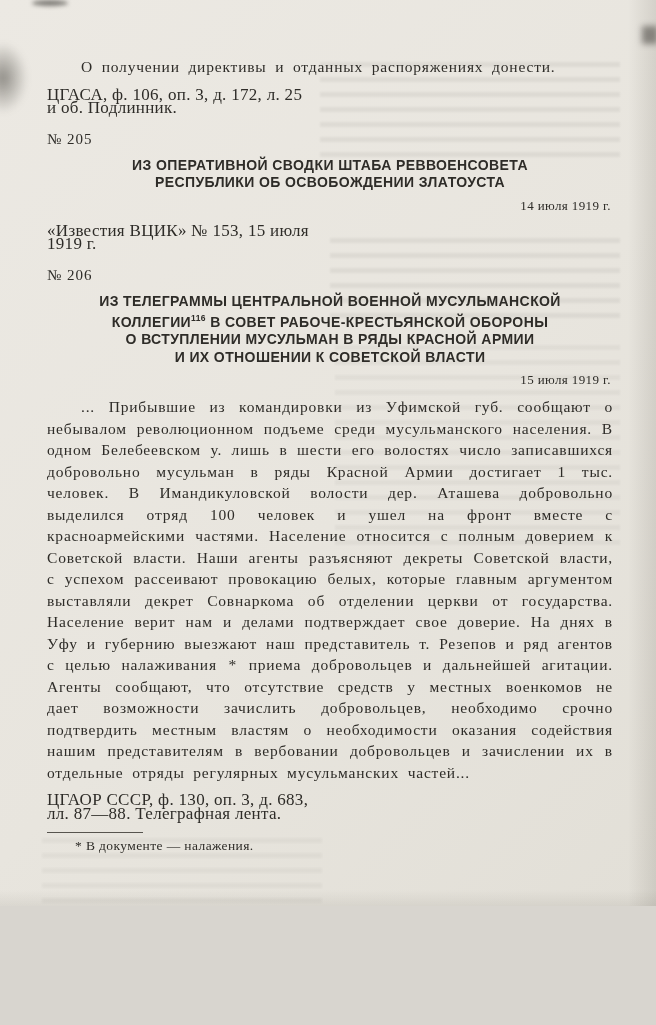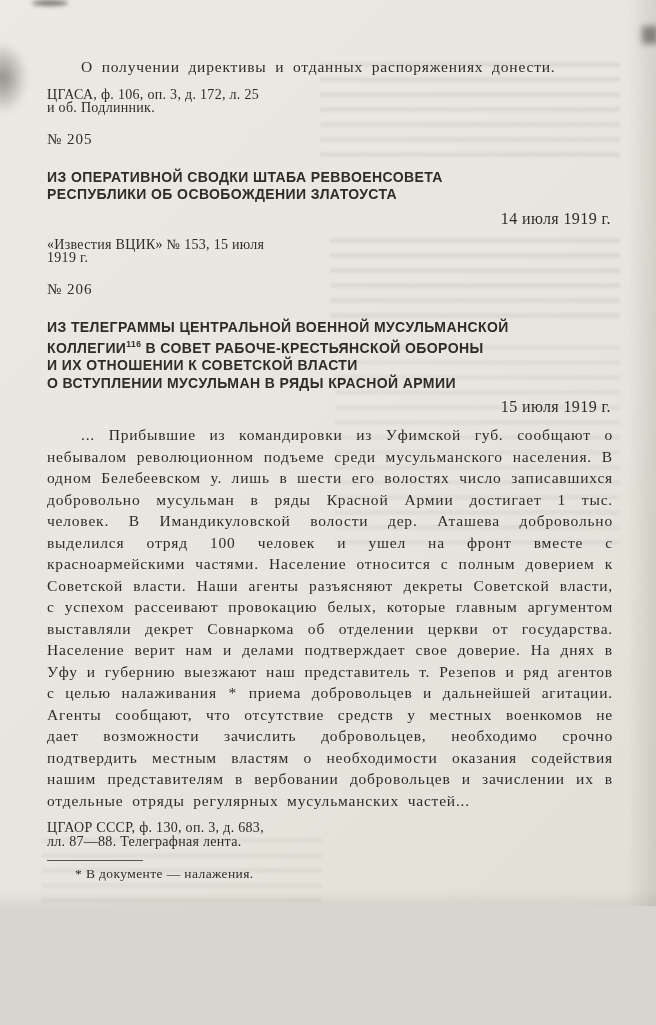--- a/index.html
+++ b/index.html
@@ -36,33 +36,33 @@
   .bleed-3 { left:335px; top:345px; width:285px; height:205px; opacity:0.05; }
   .bleed-4 { left:42px;  top:838px; width:280px; height:72px;  opacity:0.045; }
 
   .content { position:absolute; left:47px; top:56px; width:566px; }
 
   .para {
     font-size:15.5px; line-height:21.5px;
     text-align:justify; text-indent:34px;
     letter-spacing:0.8px; word-spacing:4px;
   }
-  .source { margin-top:10px; font-size:14px; line-height:13.5px; letter-spacing:0.3px; }
+  .source { margin-top:10px; font-size:17px; line-height:13.5px; letter-spacing:0.3px; }
 
   .doc-number { margin-top:16px; text-align:left; font-size:15px; letter-spacing:1px; }
 
   .doc-title {
-    margin-top:21px; text-align:left;
+    margin-top:9px; text-align:center;
     font-family:"Liberation Sans", sans-serif;
     font-weight:bold; font-size:14px; line-height:17.5px; letter-spacing:0.4px;
   }
   .title-line { display:block; }
   .doc-title sup { font-size:8.5px; vertical-align:super; font-weight:bold; }
 
-  .doc-date { margin-top:6px; text-align:right; font-size:16px; letter-spacing:0.4px; padding-right:2px; }
+  .doc-date { margin-top:6px; text-align:right; font-size:13px; letter-spacing:0.4px; padding-right:2px; }
 
   .body-para { margin-top:8px; }
 
   .fn-marker { padding:0 1px; }
 
   .fn-rule { margin-top:12px; width:96px; border:none; border-top:1px solid #57544e; }
   .footnote { margin-top:5px; padding-left:28px; font-size:13.5px; letter-spacing:0.4px; }
 
   .footer {
     position:absolute; left:47px; right:43px; top:930px;
@@ -109,22 +109,22 @@
     <div class="source">
       <div>«Известия ВЦИК» № 153, 15 июля</div>
       <div>1919 г.</div>
     </div>
 
     <div class="doc-number">№ 206</div>
 
     <h2 class="doc-title">
       <span class="title-line">ИЗ ТЕЛЕГРАММЫ ЦЕНТРАЛЬНОЙ ВОЕННОЙ МУСУЛЬМАНСКОЙ</span>
       <span class="title-line"><span>КОЛЛЕГИИ</span><sup>116</sup> <span>В СОВЕТ РАБОЧЕ-КРЕСТЬЯНСКОЙ ОБОРОНЫ</span></span>
+      <span class="title-line">О ВСТУПЛЕНИИ МУСУЛЬМАН В РЯДЫ КРАСНОЙ АРМИИ</span>
       <span class="title-line">И ИХ ОТНОШЕНИИ К СОВЕТСКОЙ ВЛАСТИ</span>
-      <span class="title-line">О ВСТУПЛЕНИИ МУСУЛЬМАН В РЯДЫ КРАСНОЙ АРМИИ</span>
     </h2>
 
     <div class="doc-date">15 июля 1919 г.</div>
 
     <p class="para body-para"><span>... Прибывшие из командировки из Уфимской губ. сообщают о небывалом революционном подъеме среди мусульманского населения. В одном Белебеевском у. лишь в шести его волостях число записавшихся добровольно мусульман в ряды Красной Армии достигает 1 тыс. человек. В Имандикуловской волости дер. Аташева добровольно выделился отряд 100 человек и ушел на фронт вместе с красноармейскими частями. Население относится с полным доверием к Советской власти. Наши агенты разъясняют декреты Советской власти, с успехом рассеивают провокацию белых, которые главным аргументом выставляли декрет Совнаркома об отделении церкви от государства. Население верит нам и делами подтверждает свое доверие. На днях в Уфу и губернию выезжают наш представитель т. Резепов и ряд агентов с целью налаживания</span> <span class="fn-marker">*</span> <span>приема добровольцев и дальнейшей агитации. Агенты сообщают, что отсутствие средств у местных военкомов не дает возможности зачислить добровольцев, необходимо срочно подтвердить местным властям о необходимости оказания содействия нашим представителям в вербовании добровольцев и зачислении их в отдельные отряды регулярных мусульманских частей...</span></p>
 
     <div class="source">
       <div>ЦГАОР СССР, ф. 130, оп. 3, д. 683,</div>
       <div>лл. 87—88. Телеграфная лента.</div>
     </div>

